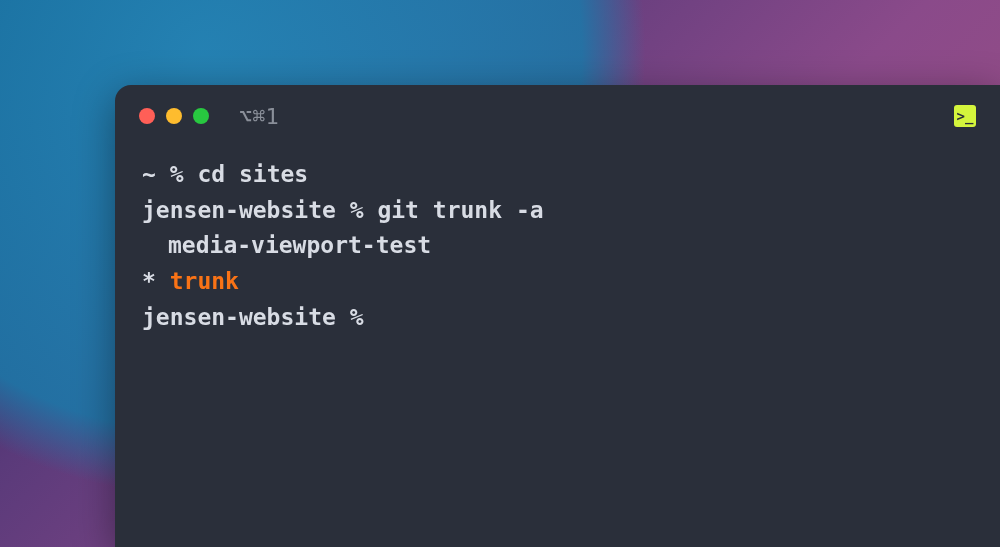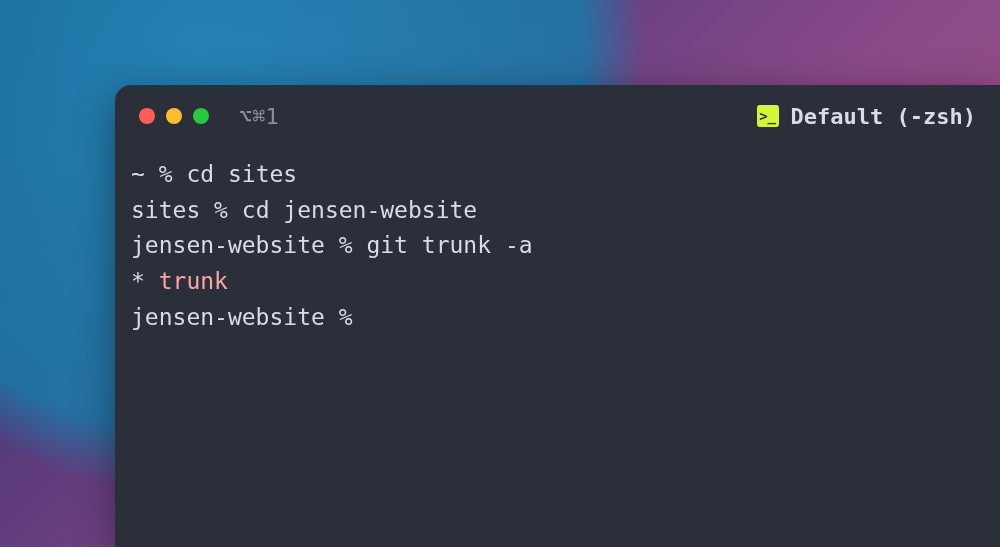--- a/index.html
+++ b/index.html
@@ -83,31 +83,31 @@
       background: #d4f53c;
       border-radius: 3px;
       display: flex;
       align-items: center;
       justify-content: center;
       color: #2a2f3a;
       font-size: 14px;
       font-weight: bold;
     }
     .terminal-body {
-      padding: 14px 16px;
+      padding: 14px 27px;
       color: #d8dce4;
       font-size: 23px;
       line-height: 1.55;
-      font-weight: 400;
+      font-weight: 700;
     }
     .line {
       white-space: pre;
     }
     .green {
-      color: #fca5a5;
+      color: #f97316;
     }
     .indent {
       padding-left: 26px;
     }
   </style>
 </head>
 <body>
 
 <div class="arc"></div>
 
@@ -118,24 +118,23 @@
         <div class="traffic-light tl-red"></div>
         <div class="traffic-light tl-yellow"></div>
         <div class="traffic-light tl-green"></div>
       </div>
       <div class="tab-title">
         <span>⌥⌘1</span>
       </div>
     </div>
     <div class="titlebar-right">
       <div class="terminal-icon">&gt;_</div>
-      <span>Default (-zsh)</span>
     </div>
   </div>
 
   <div class="terminal-body">
     <div class="line"><span>~ %</span> <span>cd sites</span></div>
-    <div class="line"><span>sites %</span> <span>cd jensen-website</span></div>
     <div class="line"><span>jensen-website %</span> <span>git trunk -a</span></div>
+    <div class="line indent"><span>media-viewport-test</span></div>
     <div class="line"><span>*</span> <span class="green">trunk</span></div>
     <div class="line"><span>jensen-website %</span></div>
   </div>
 </div>
 
 </body></html>

